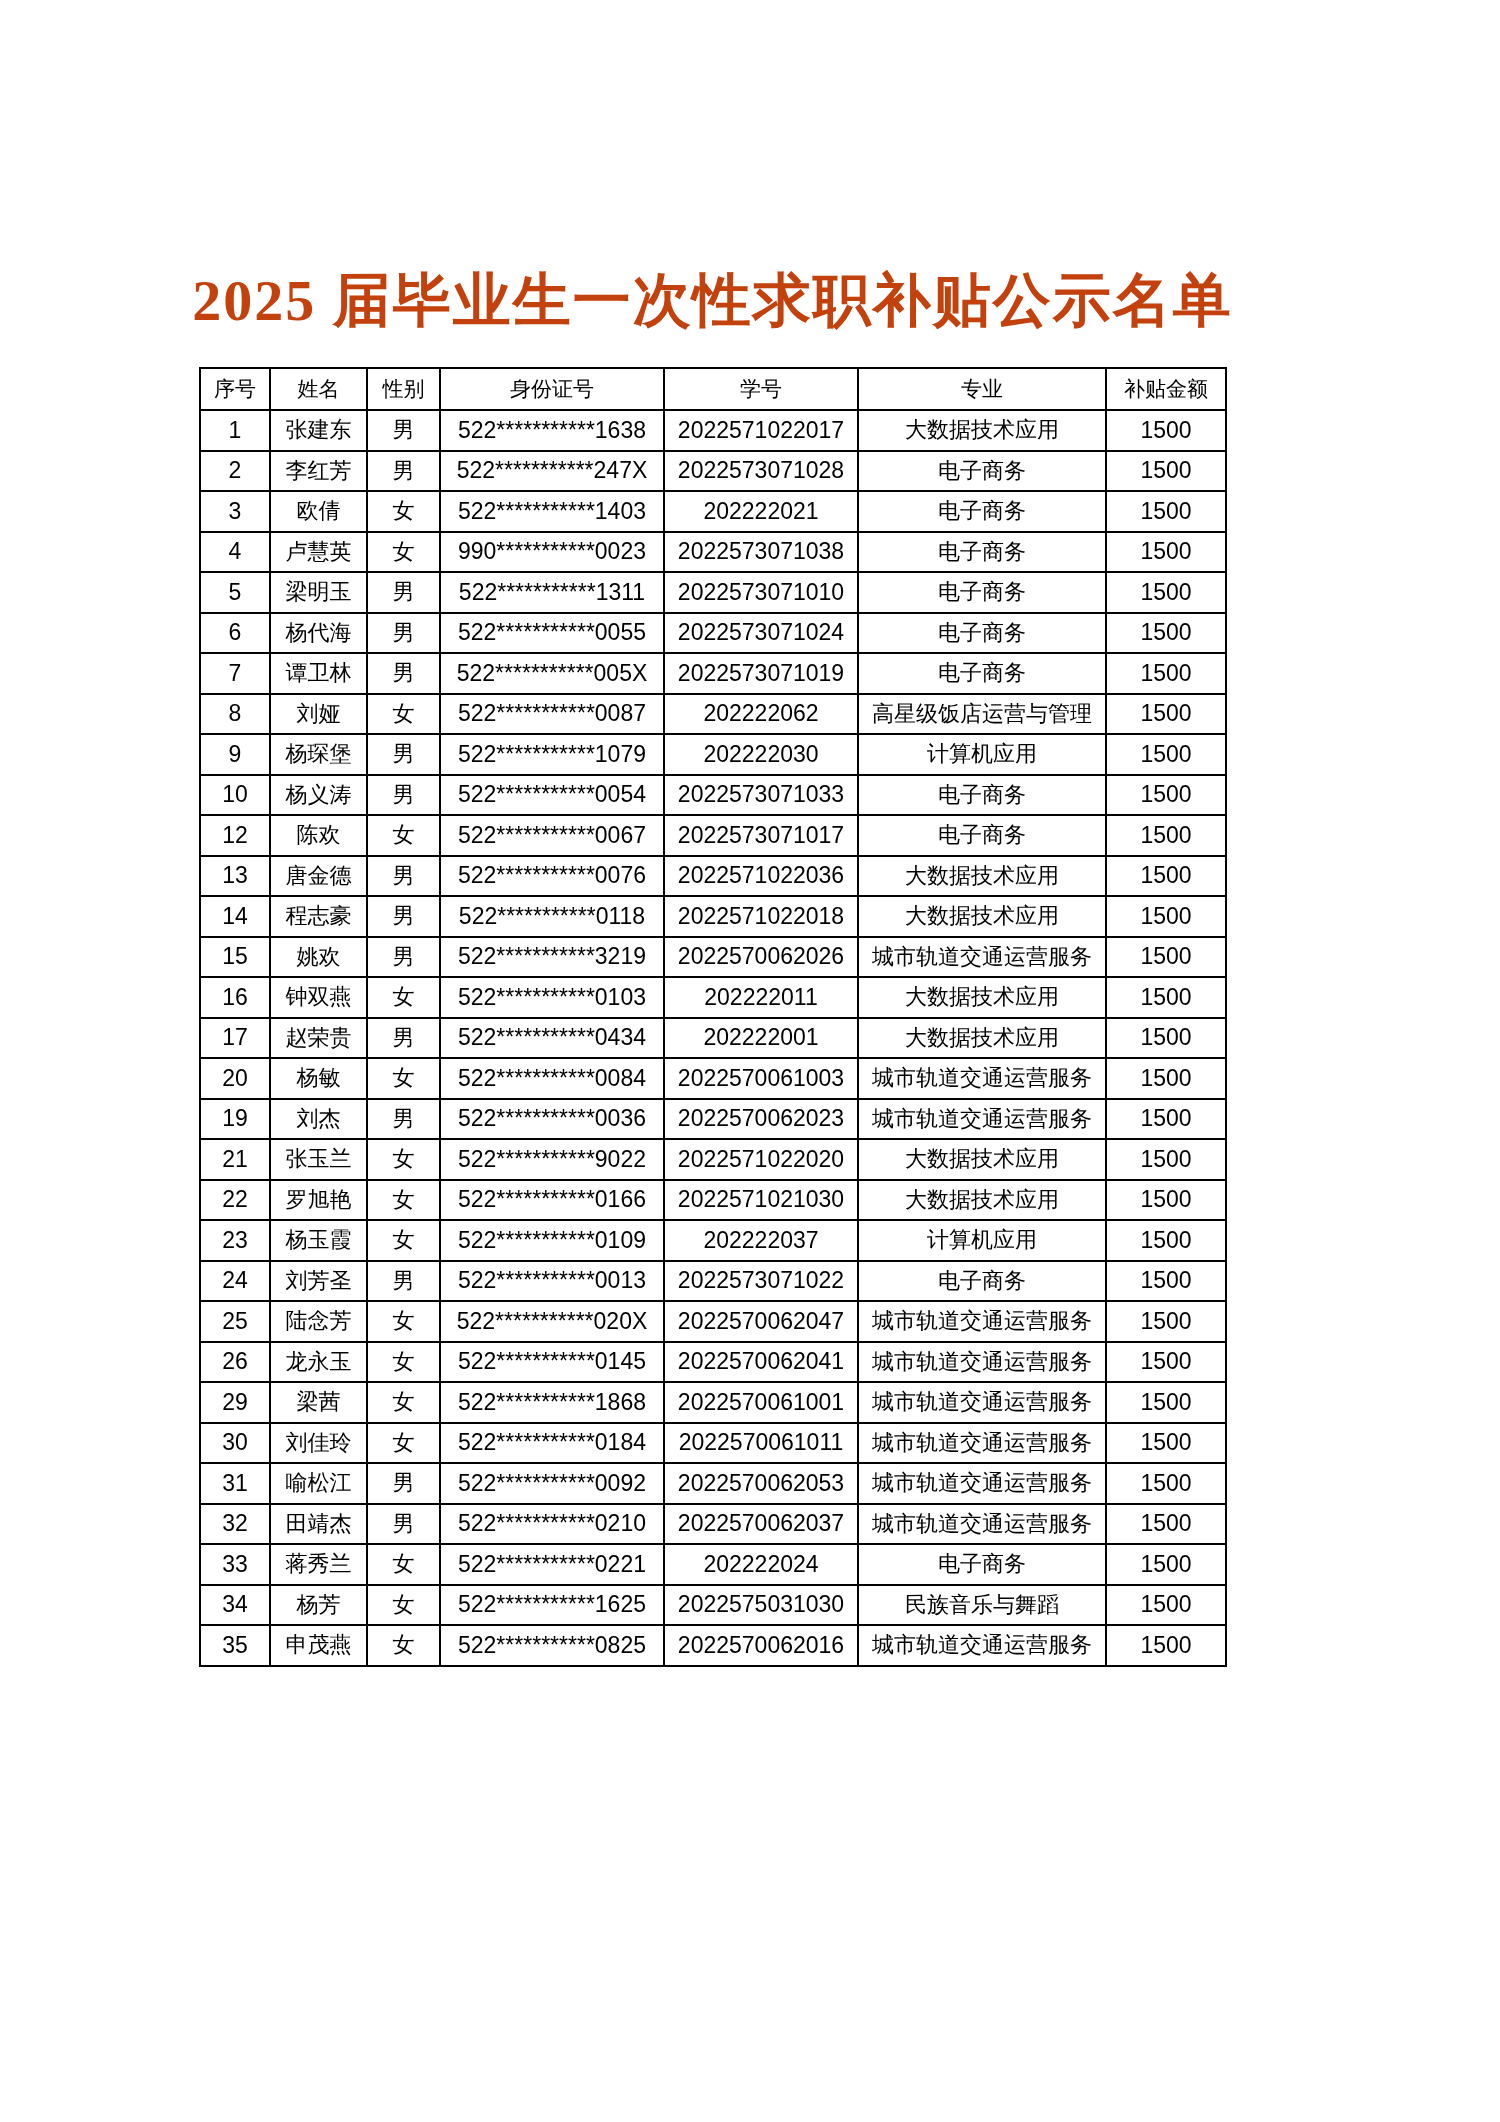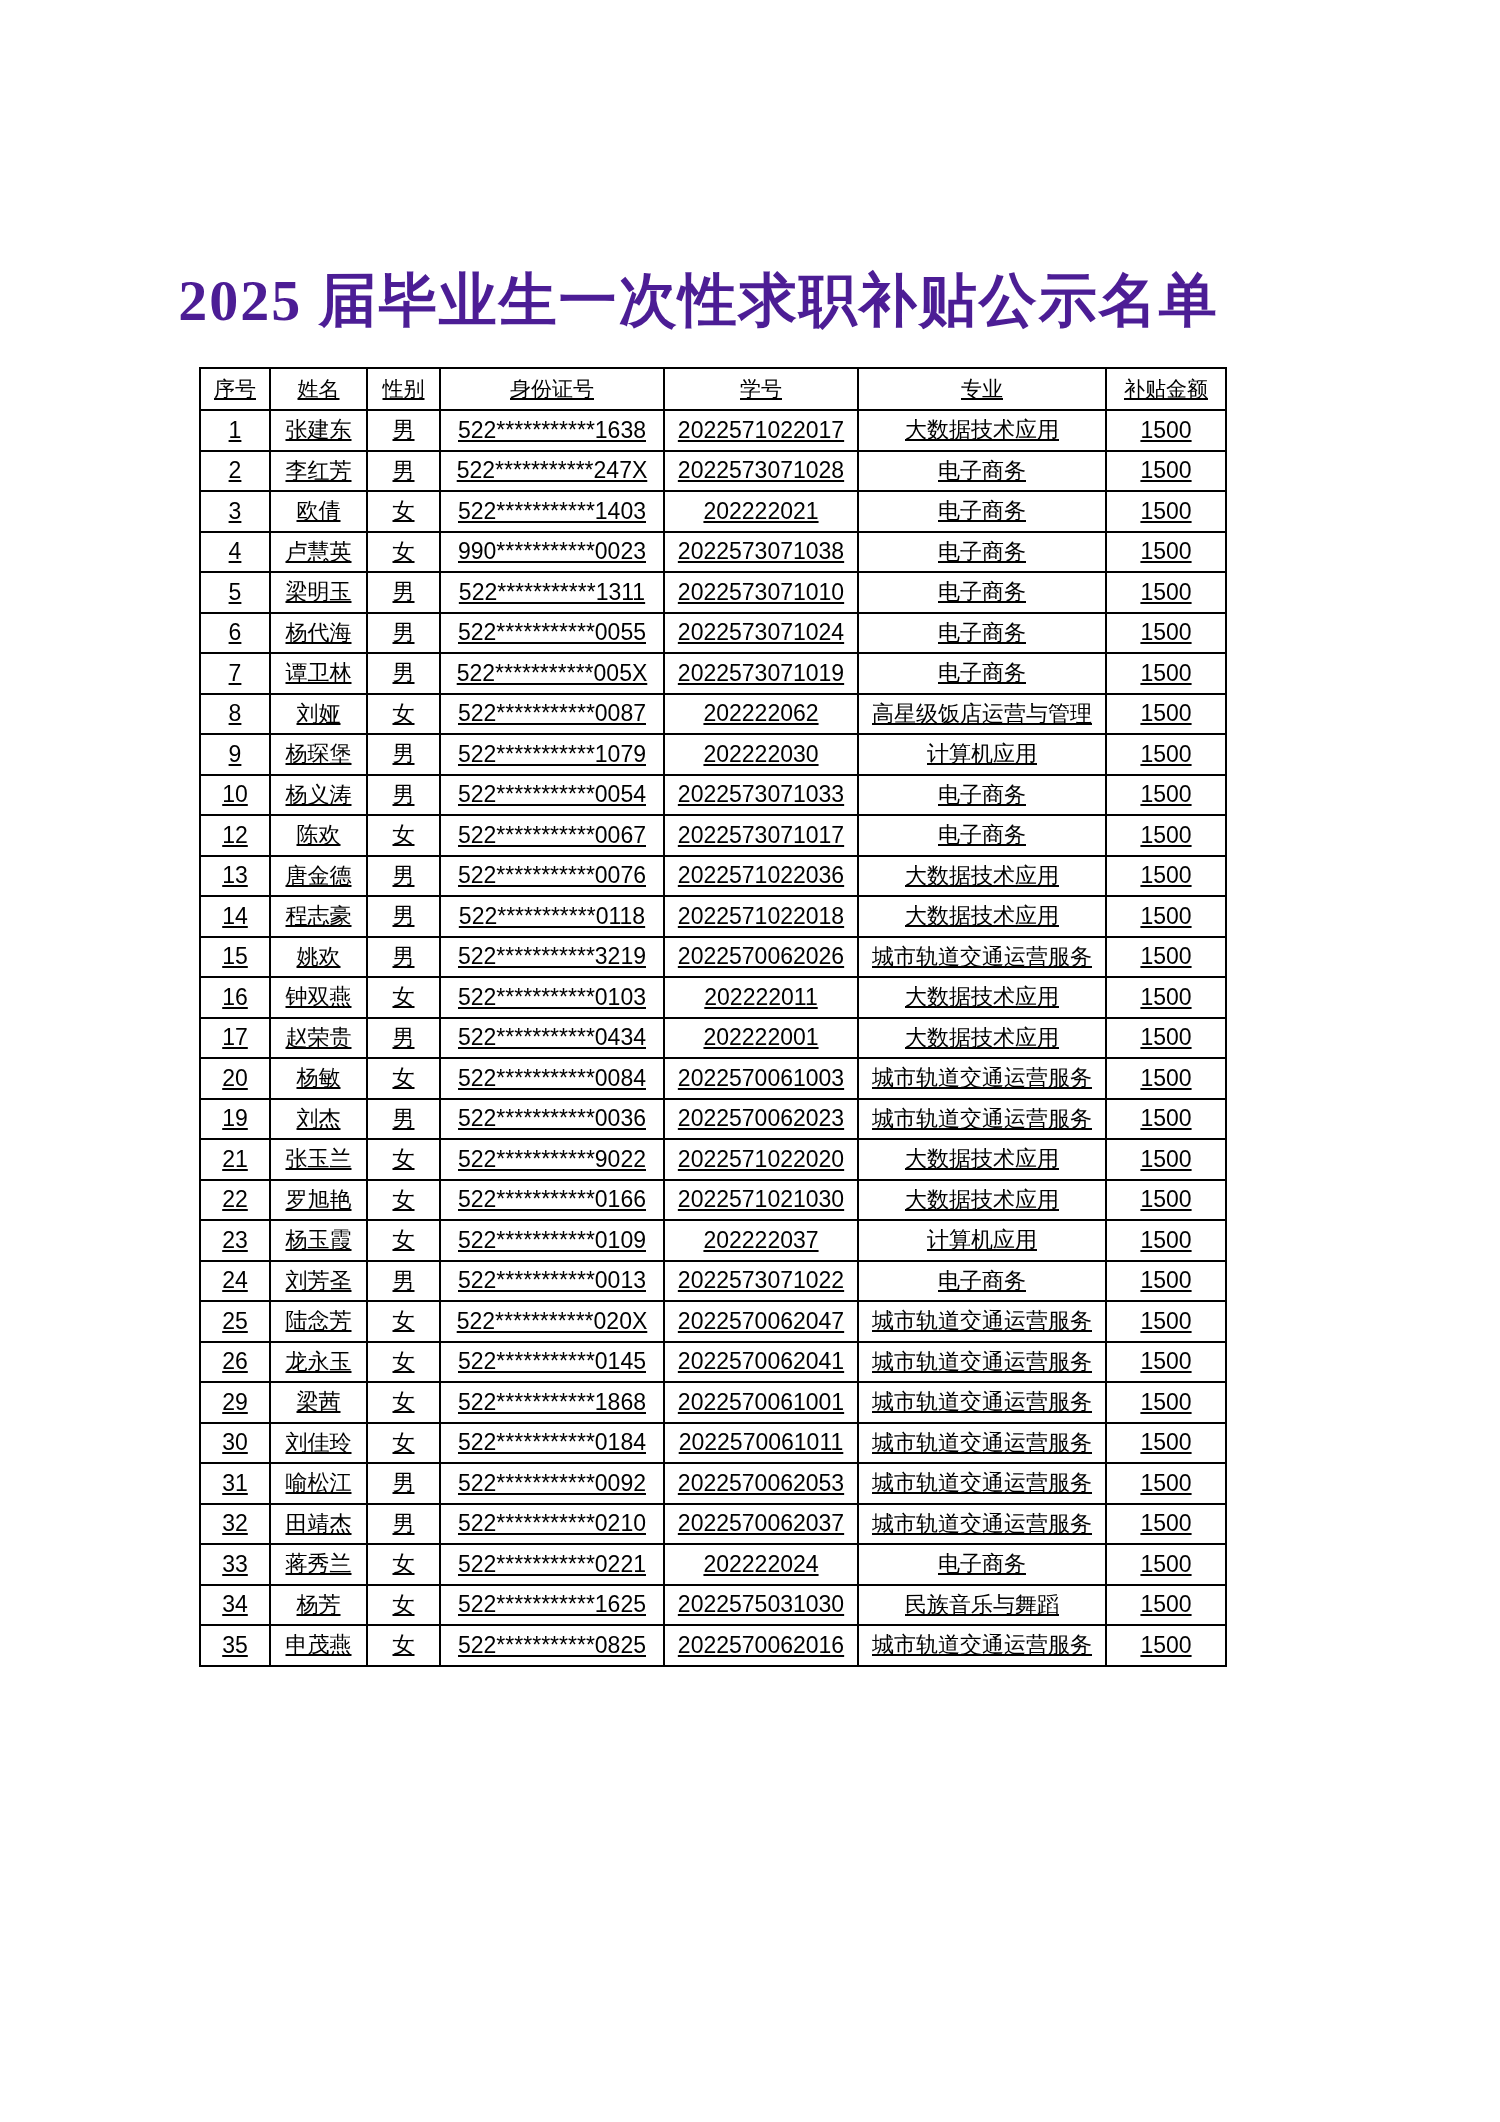--- a/index.html
+++ b/index.html
@@ -16,40 +16,39 @@
   }
   .page {
     position: absolute;
     left: 0; top: 0;
     width: 1500px;
     height: 2122px;
     background: #ffffff;
   }
   .doc-title {
     position: absolute;
-    left: 156px;
+    left: 170px;
     top: 262px;
     width: 1085px;
     margin: 0;
     text-align: center;
     font-family: "Liberation Serif", "DejaVu Serif", serif;
     font-weight: bold;
     font-size: 58px;
     letter-spacing: 2px;
     white-space: nowrap;
-    color: #4c1d95;
+    color: #c2410c;
   }
   table.roster {
     position: absolute;
     left: 199px;
     top: 367px;
     width: 1026px;
     border-collapse: collapse;
     table-layout: fixed;
-    text-decoration: underline;
   }
   table.roster th,
   table.roster td {
     border: 2px solid #000000;
     text-align: center;
     vertical-align: middle;
     padding: 0;
     overflow: hidden;
     white-space: nowrap;
   }

